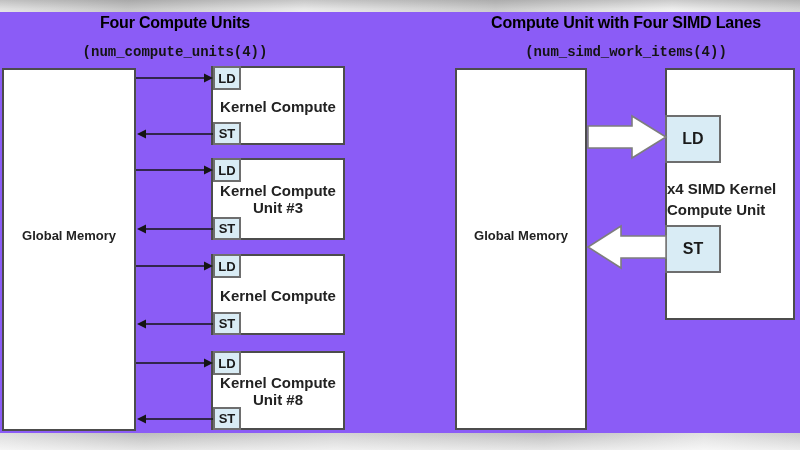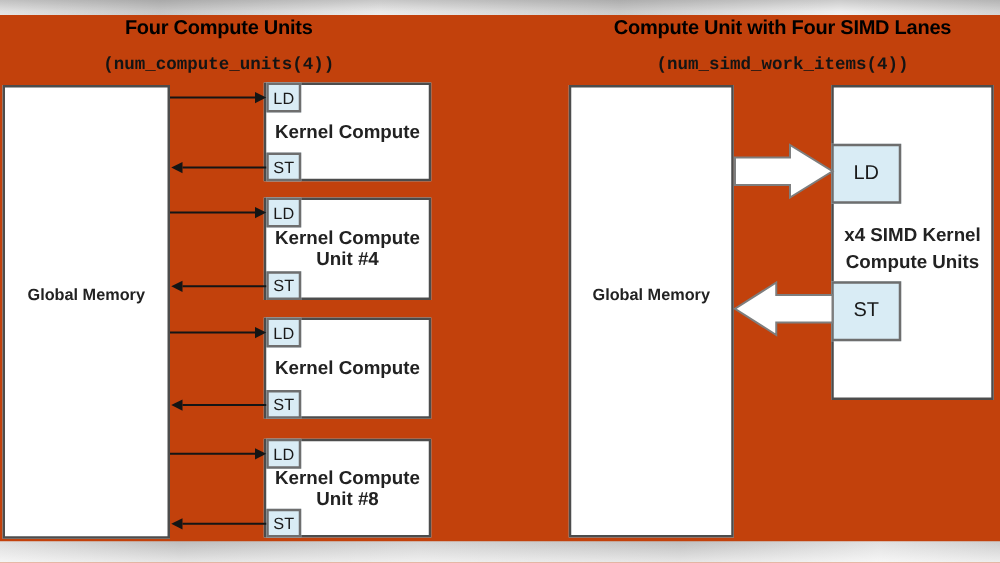--- a/index.html
+++ b/index.html
@@ -5,21 +5,21 @@
   :root{
     --ldst-fill:#d9ecf5;
     --box-border:#4c4c4c;
     --ldst-border:#6e6e6e;
     --arrow:#151515;
     --block-arrow-outline:#7e7e7e;
     --text:#1c1c1c;
   }
   html,body{margin:0;padding:0;background:#ffffff;}
   .stage{
-    position:relative;width:800px;height:450px;background:#c2410c;overflow:hidden;
+    position:relative;width:800px;height:450px;background:#8b5cf6;overflow:hidden;
     font-family:"Liberation Sans",sans-serif;color:var(--text);
   }
   .band-top{
     position:absolute;left:0;top:0;width:800px;height:12px;
     background-image:
       linear-gradient(180deg, rgba(0,0,0,0.16), rgba(0,0,0,0.02) 75%, rgba(0,0,0,0)),
       linear-gradient(90deg,#e6e6e6,#c9c9c9 16%,#ededed 38%,#cdcdcd 62%,#f2f2f2 84%,#d6d6d6);
   }
   .band-bottom{
     position:absolute;left:0;top:433px;width:800px;height:17px;
@@ -52,34 +52,34 @@
     position:absolute;left:211px;width:134px;background:#fff;
     border:2px solid var(--box-border);box-sizing:border-box;
   }
   .simd-box{
     position:absolute;left:665px;top:68px;width:130px;height:252px;background:#fff;
     border:2px solid var(--box-border);box-sizing:border-box;
   }
   .chip{
     position:absolute;background:var(--ldst-fill);border:2px solid var(--ldst-border);
     box-sizing:border-box;display:flex;align-items:center;justify-content:center;
-    font-weight:normal;color:#1a1a1a;text-align:center;
+    font-weight:bold;color:#1a1a1a;text-align:center;
   }
   .chip.small{width:28px;height:24px;left:0;font-size:13px;}
   .chip.small.ld{top:-2px;}
   .chip.small.st{bottom:-2px;height:23px;}
   .chip.big{width:56px;height:48px;left:-2px;font-size:16px;}
   .chip.big.ld{top:45px;}
   .chip.big.st{top:155px;}
   .unit-text{
     position:absolute;left:0;right:0;top:50%;transform:translateY(-50%);
     text-align:center;font-size:15px;font-weight:bold;line-height:17px;color:#222;
   }
   .simd-text{
-    position:absolute;left:0;right:0;top:108px;text-align:center;
+    position:absolute;left:0;right:0;top:108px;
     font-size:15px;font-weight:bold;line-height:21px;color:#222;
   }
   svg.overlay{position:absolute;left:0;top:0;pointer-events:none;}
   .thin-line{stroke:var(--arrow);stroke-width:1.6;}
   .thin-head{fill:var(--arrow);stroke:none;}
   .block-arrow{fill:#ffffff;stroke:var(--block-arrow-outline);stroke-width:1.6;stroke-linejoin:miter;}
 </style>
 </head>
 <body>
 
@@ -109,21 +109,21 @@
 
   <div class="unit" style="top:158px;height:82px;">
     <div class="chip small ld">
         <span>LD</span>
       </div>
     <div class="chip small st">
         <span>ST</span>
       </div>
     <div class="unit-text">
       <div>Kernel Compute</div>
-      <div>Unit #4</div>
+      <div>Unit #3</div>
     </div>
   </div>
 
   <div class="unit" style="top:254px;height:81px;">
     <div class="chip small ld">
         <span>LD</span>
       </div>
     <div class="chip small st">
         <span>ST</span>
       </div>
@@ -154,21 +154,21 @@
 
   <div class="simd-box">
     <div class="chip big ld">
         <span>LD</span>
       </div>
     <div class="chip big st">
         <span>ST</span>
       </div>
     <div class="simd-text">
       <div>x4 SIMD Kernel</div>
-      <div>Compute Units</div>
+      <div>Compute Unit</div>
     </div>
   </div>
 
   <svg class="overlay" width="800" height="450" viewBox="0 0 800 450">
 
     <g>
       <line class="thin-line" x1="136" y1="78" x2="204" y2="78"></line>
       <polygon class="thin-head" points="204,73.5 204,82.5 213,78"></polygon>
     </g>
     <g>

